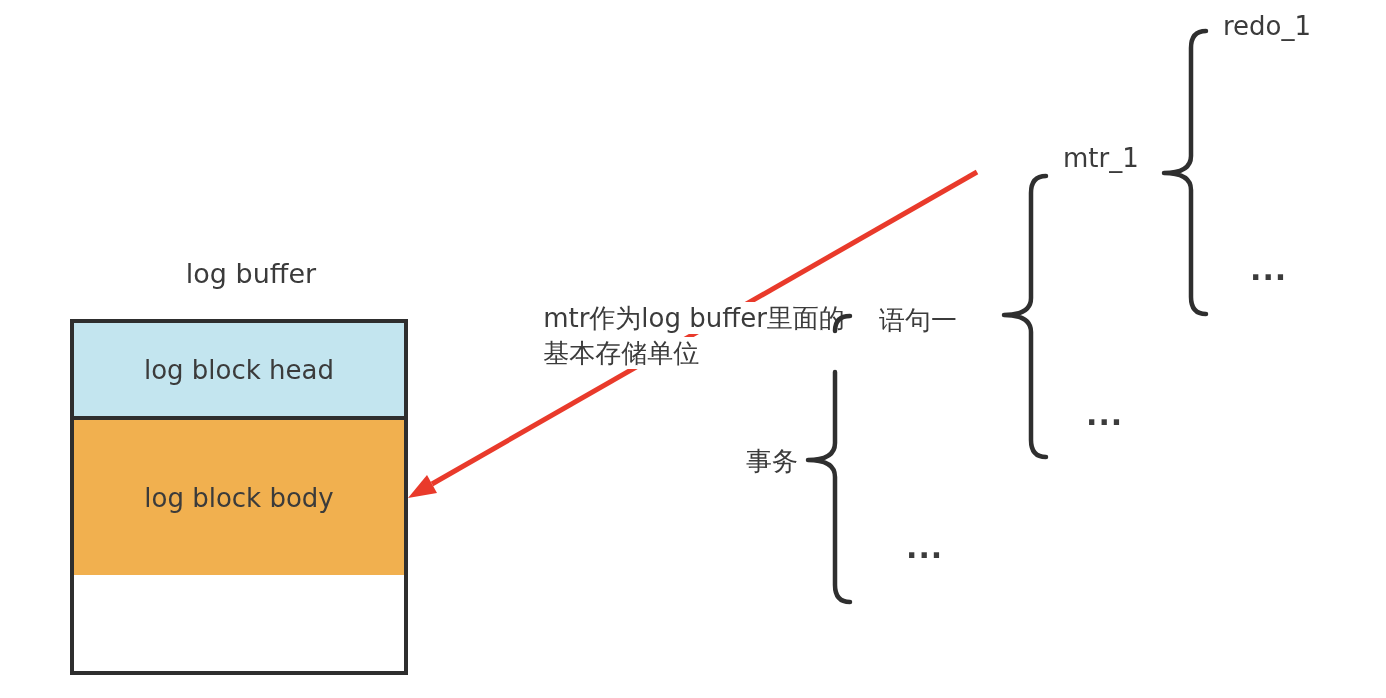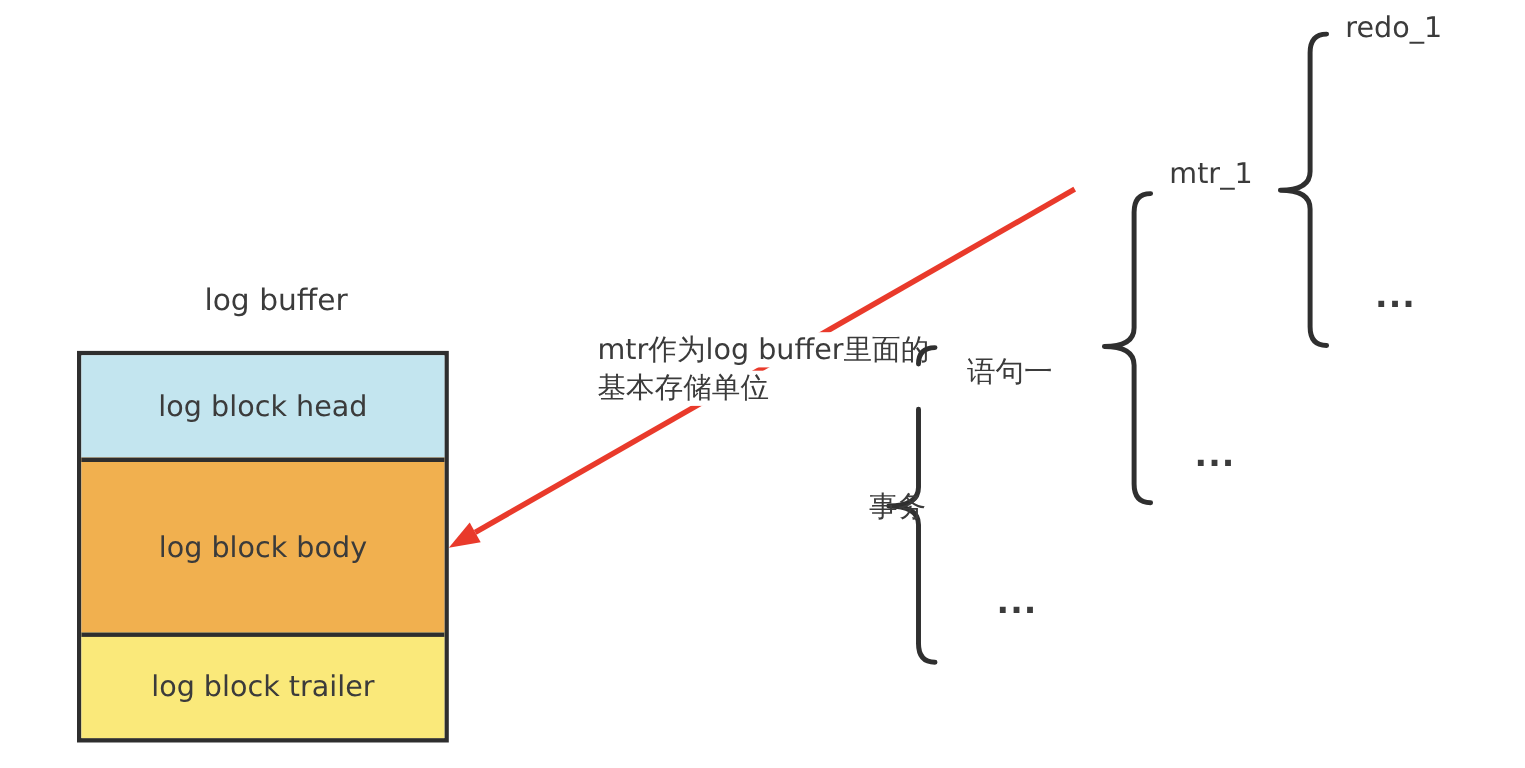--- a/index.html
+++ b/index.html
@@ -72,29 +72,26 @@
 
   <div id="log-buffer-title">log buffer</div>
 
   <div id="log-buffer-box">
     <div id="block-head" class="block">
       <span>log block head</span>
     </div>
     <div id="block-body" class="block">
       <span>log block body</span>
     </div>
-    <div id="block-trailer" class="block">
-      <span>log block trailer</span>
-    </div>
   </div>
 
-  <div class="lbl" style="left:746px;top:446px;margin-left:44px;">事务</div>
+  <div class="lbl" style="left:746px;top:446px;">事务</div>
   <div class="dots" style="left:906px;top:533px;">...</div>
 
-  <div class="lbl" style="left:879px;top:323px;">语句一</div>
+  <div class="lbl" style="left:879px;top:305px;">语句一</div>
   <div class="dots" style="left:1086px;top:400px;">...</div>
 
   <div class="lbl" style="left:1063px;top:143px;">mtr_1</div>
   <div class="dots" style="left:1250px;top:255px;">...</div>
 
   <div class="lbl" style="left:1223px;top:11px;">redo_1</div>
 
 </div>
 
 </body></html>

